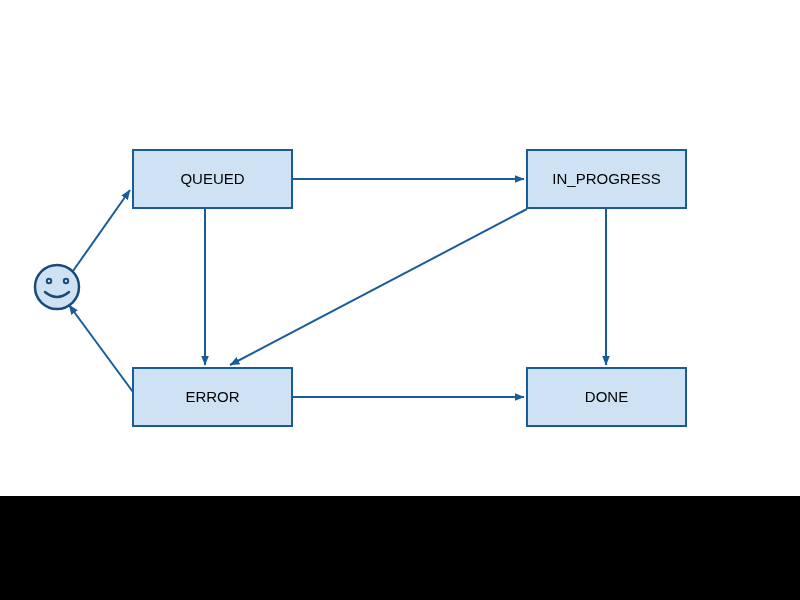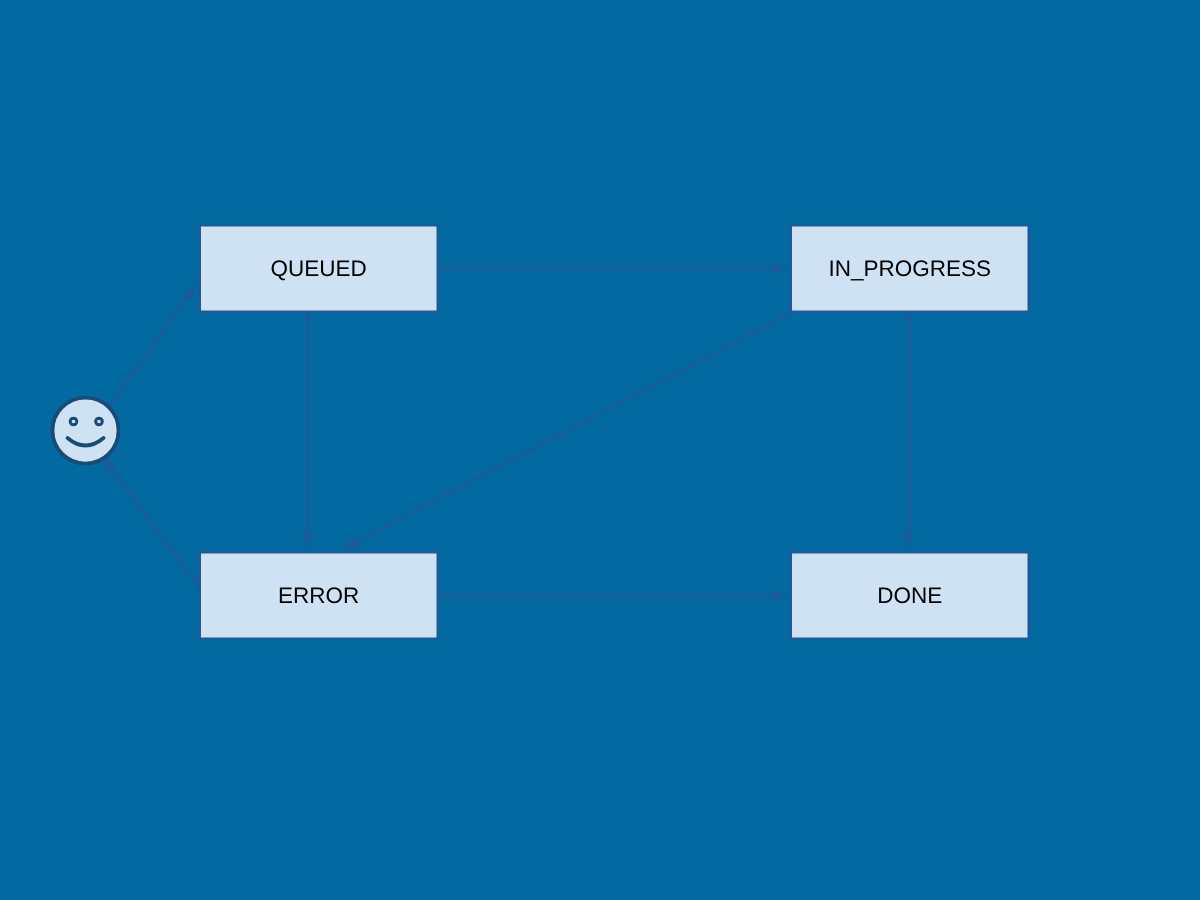--- a/index.html
+++ b/index.html
@@ -10,22 +10,22 @@
   }
   body {
     width: 800px;
     height: 600px;
     overflow: hidden;
     font-family: "Liberation Sans", sans-serif;
   }
   #diagram-root {
     position: relative;
     width: 800px;
-    height: 600px;
-    background: #0369a1;
+    height: 496px;
+    background: #ffffff;
   }
   svg#diagram-canvas {
     position: absolute;
     top: 0;
     left: 0;
     width: 800px;
     height: 600px;
     display: block;
   }
   .state-box-rect {

